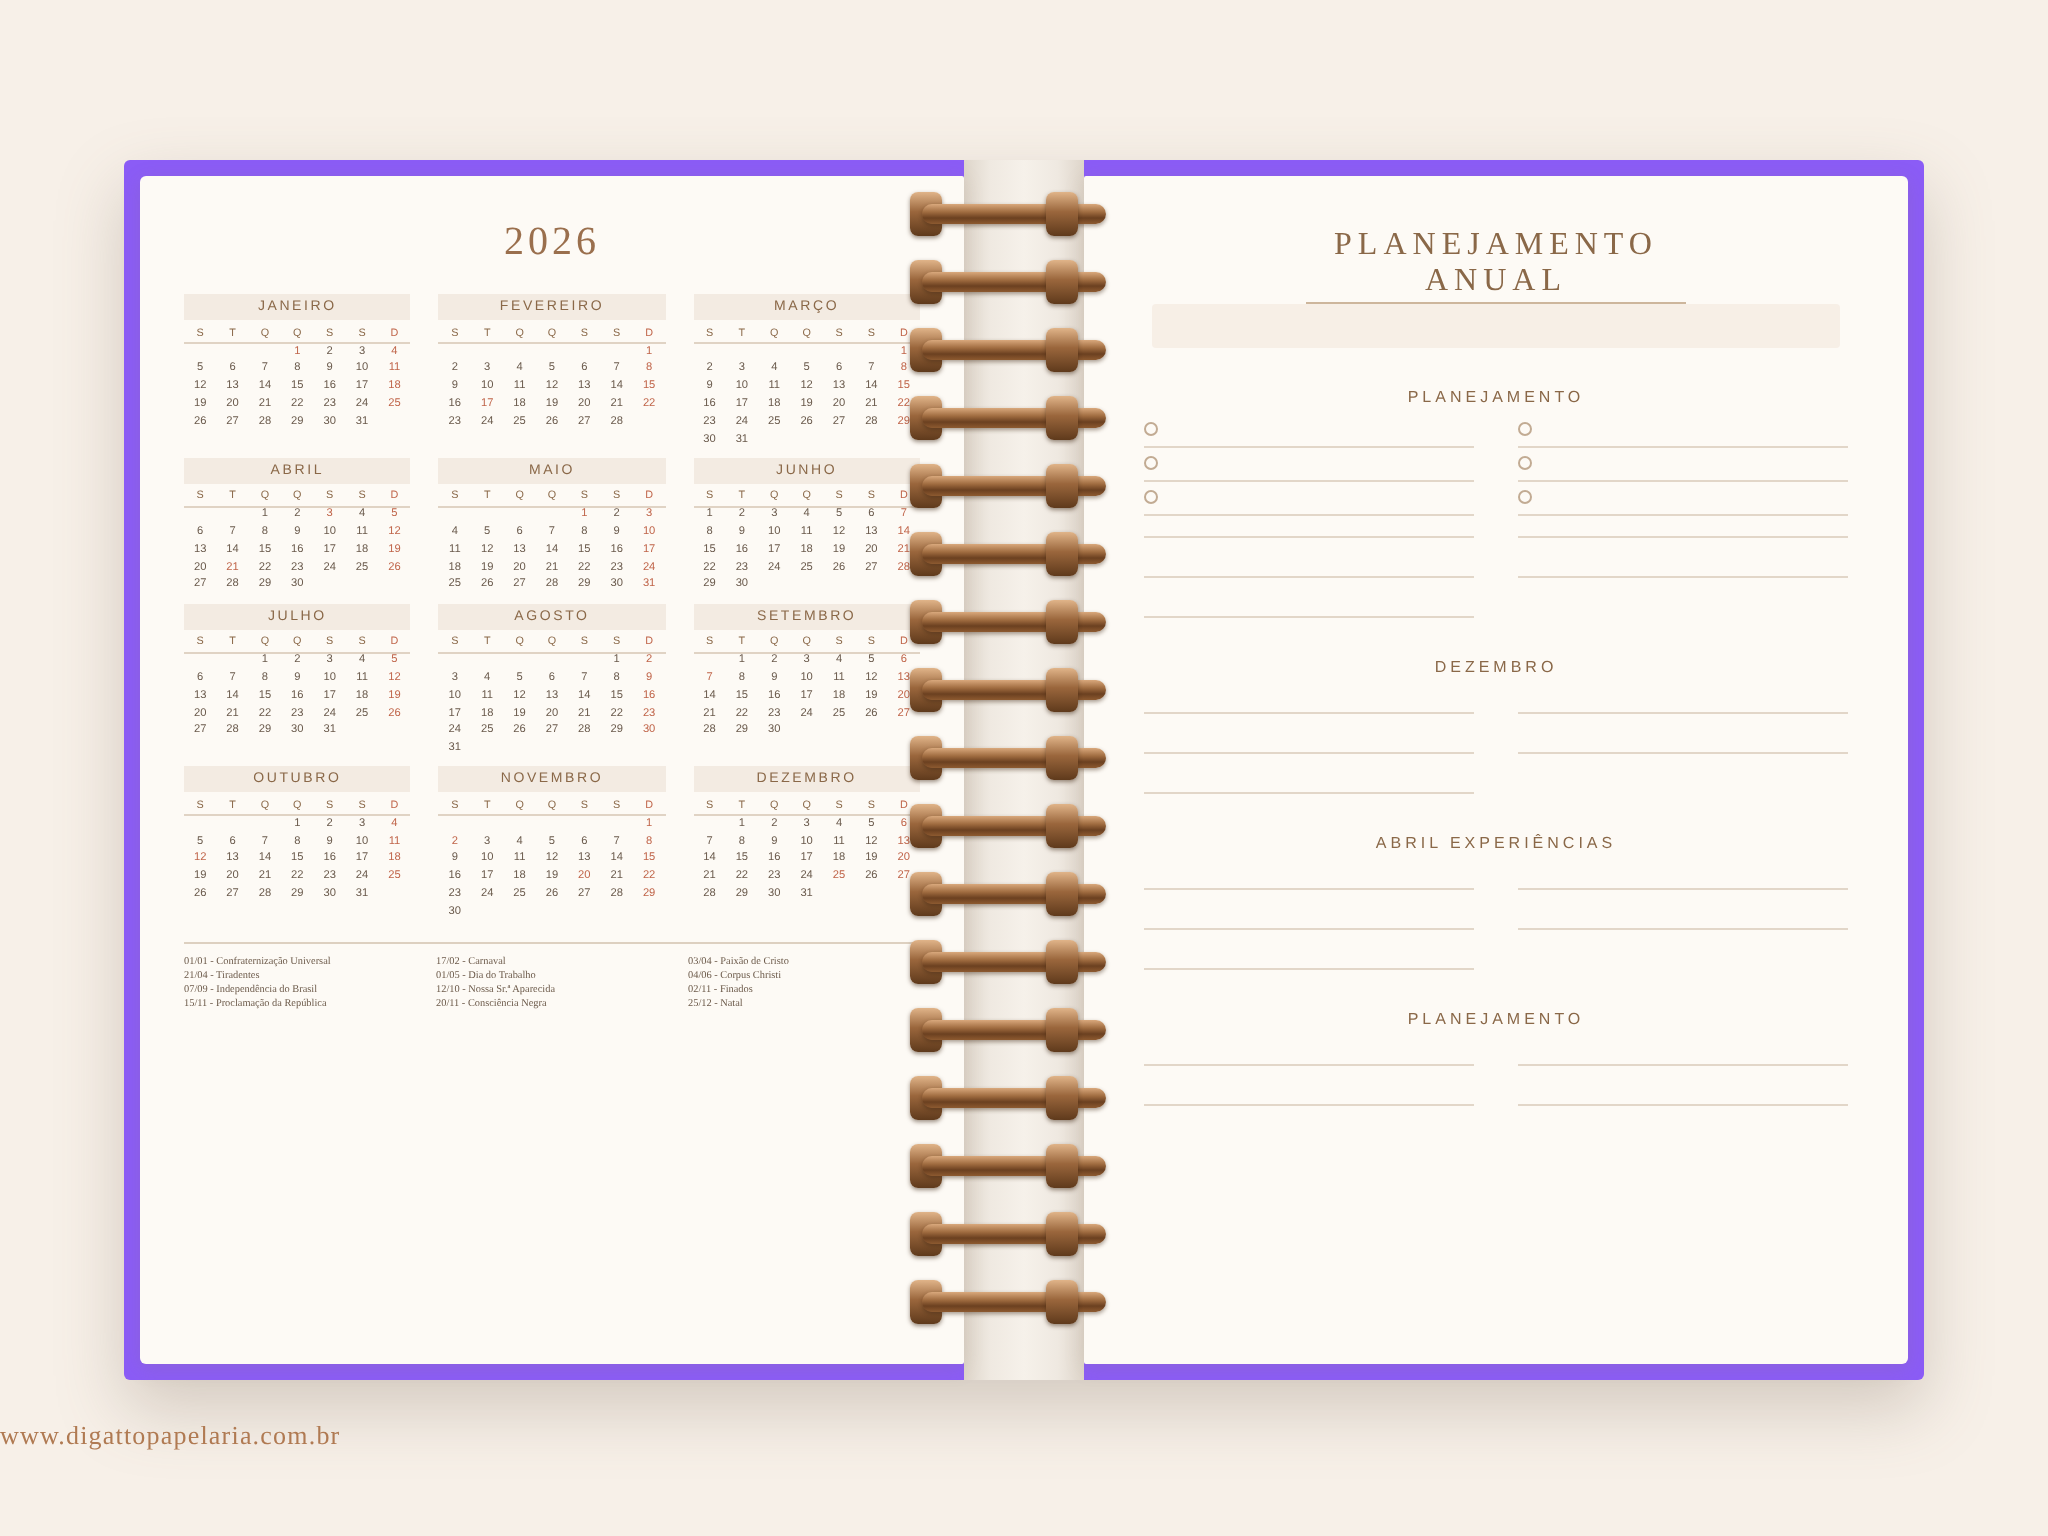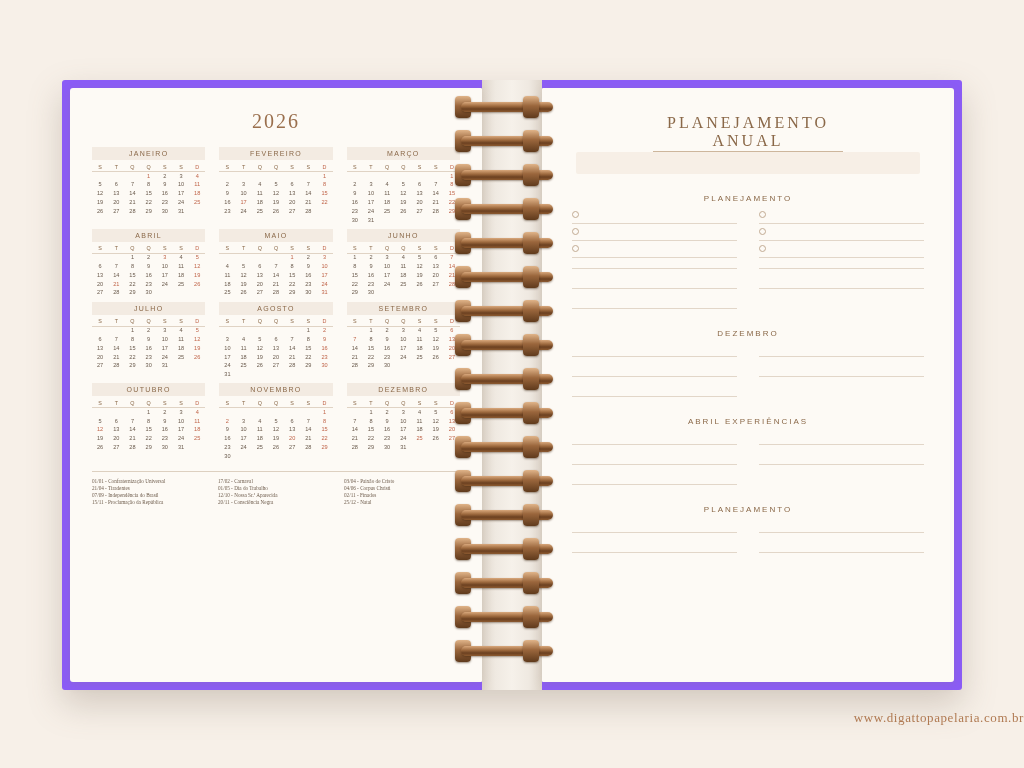--- a/index.html
+++ b/index.html
@@ -198,21 +198,21 @@
     grid-template-columns: 1fr 1fr;
     gap: 9px 22px;
   }
   .ln { border-bottom: 0.6px solid #e2d6c8; height: 10px; }
 
   .footer-url {
     position: absolute;
     left: 0;
     top: 710px;
     width: 1024px;
-    text-align: right;
+    text-align: left;
     font-size: 13px;
     letter-spacing: 0.6px;
     color: #b07a52;
     font-family: "Liberation Serif", serif;
   }
 </style>
 </head>
 <body>
 
 <div id="planner">

